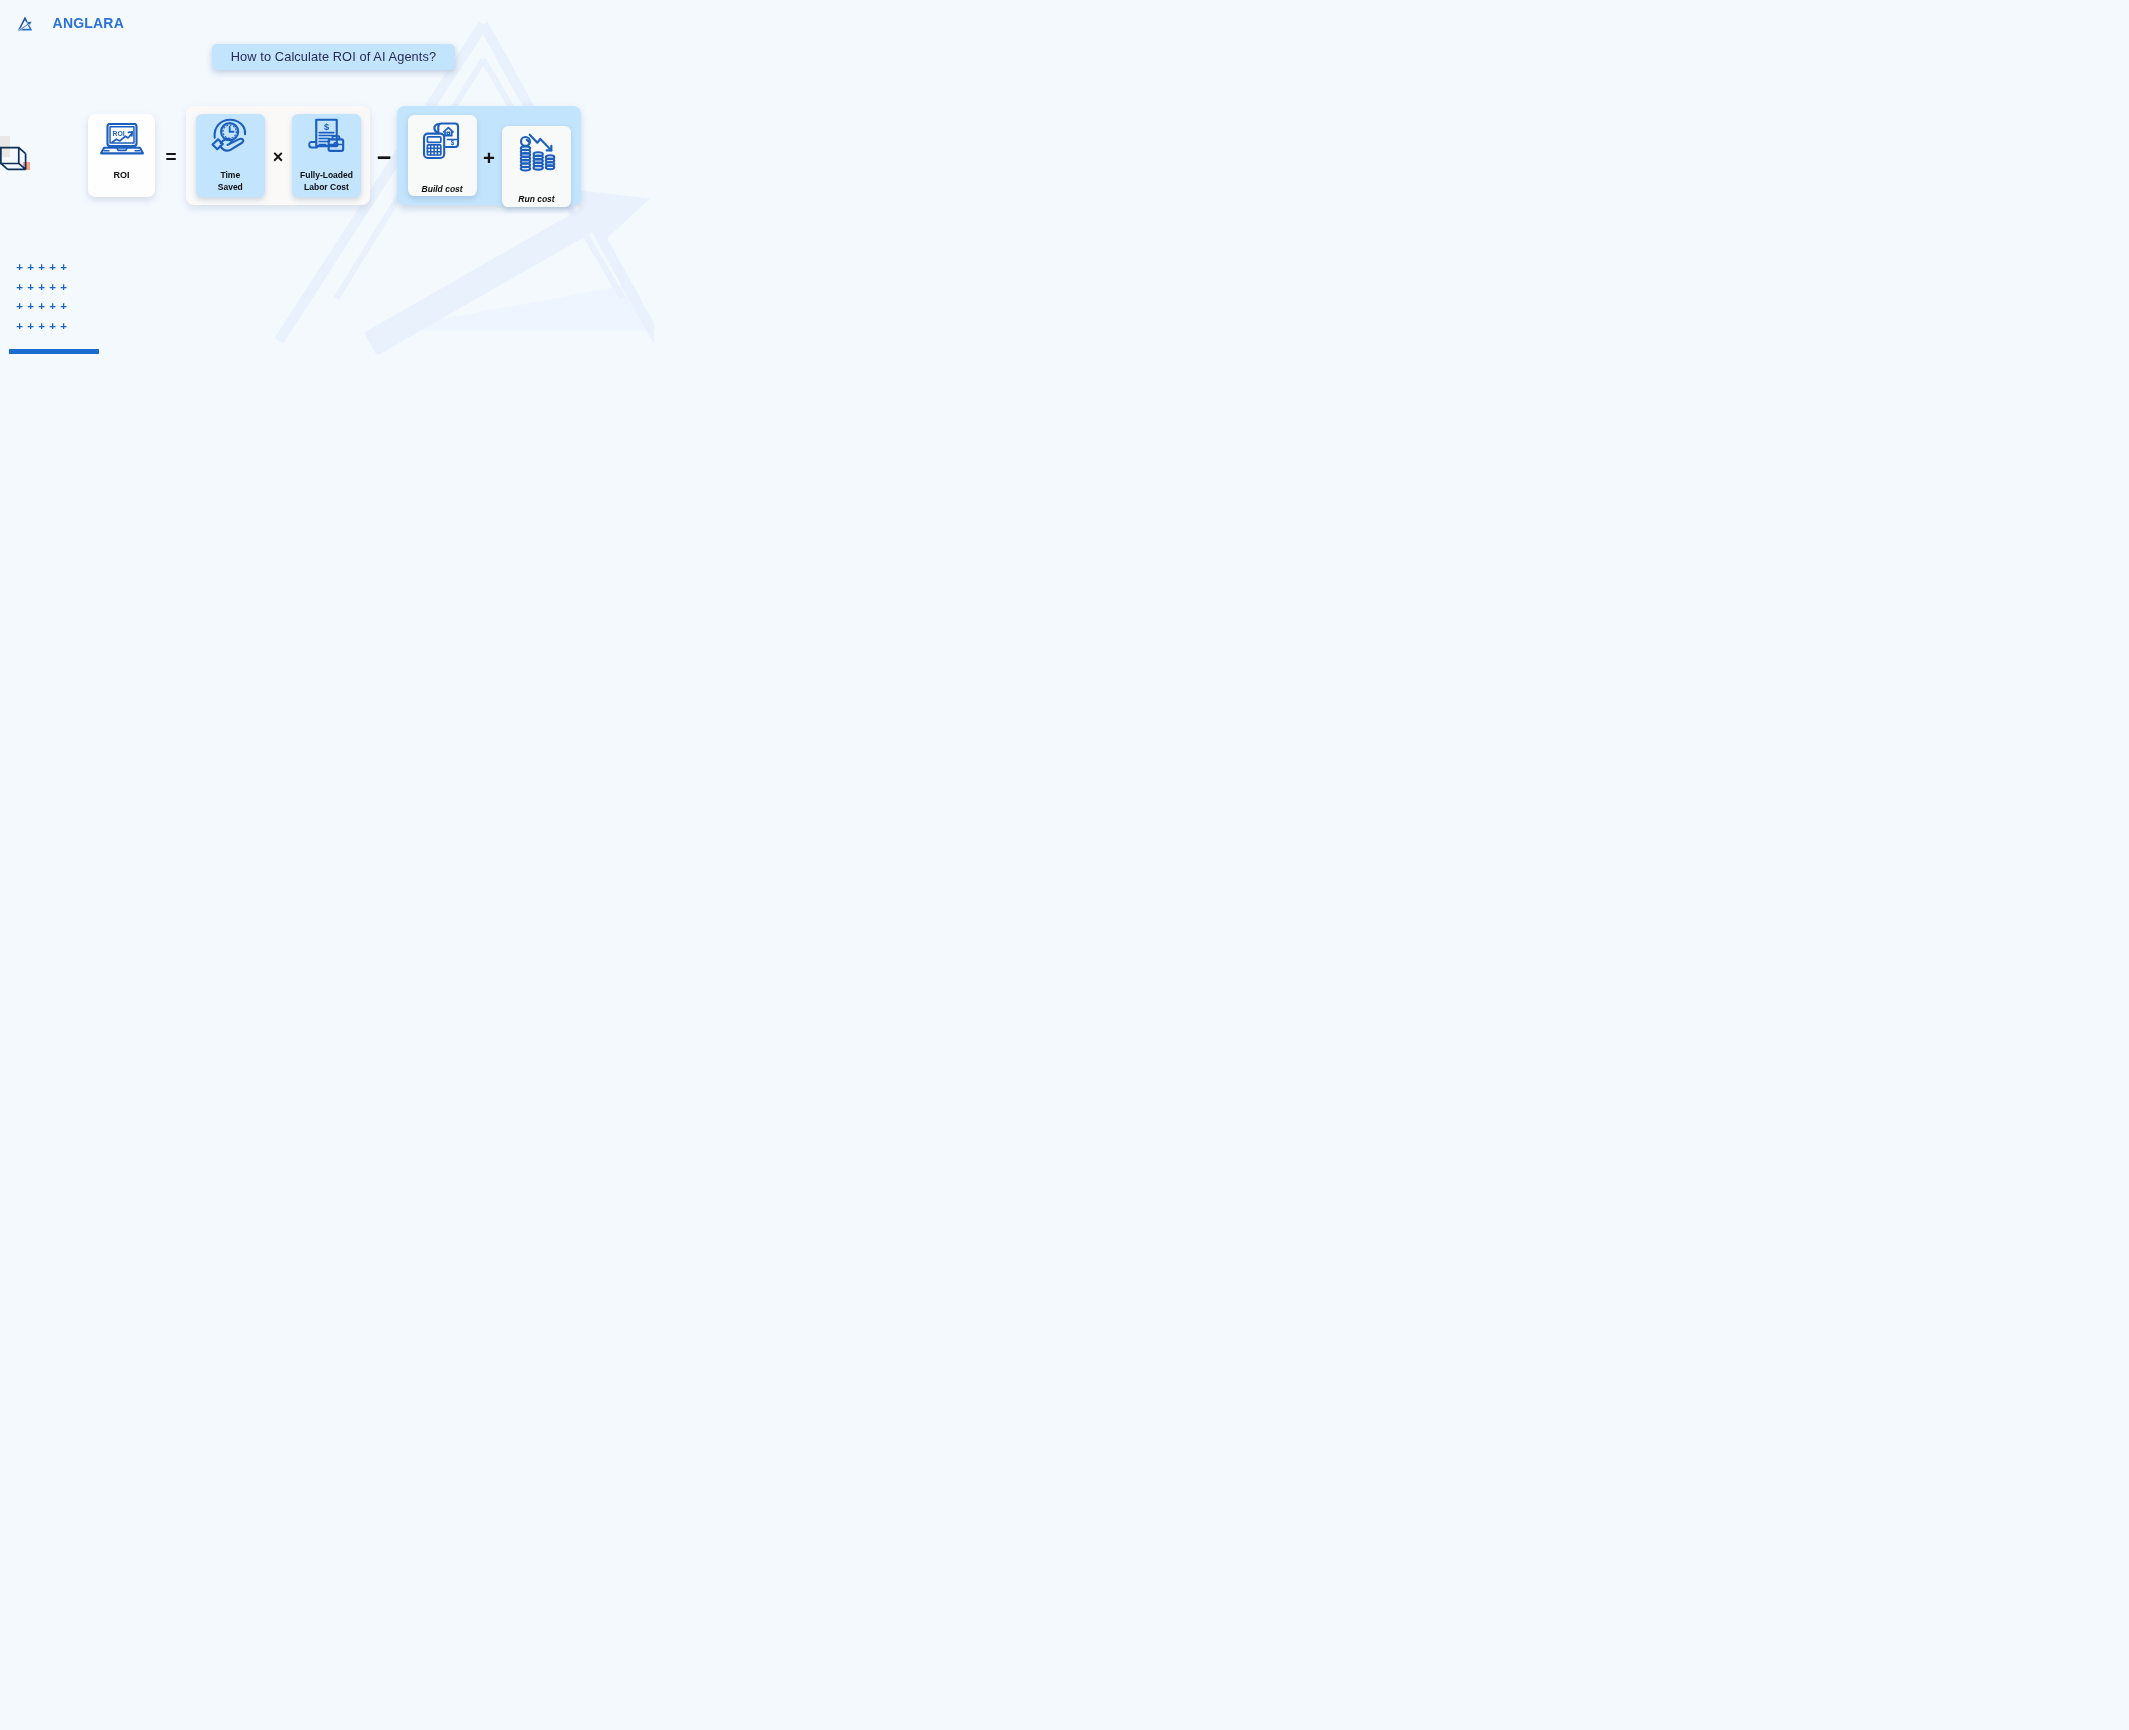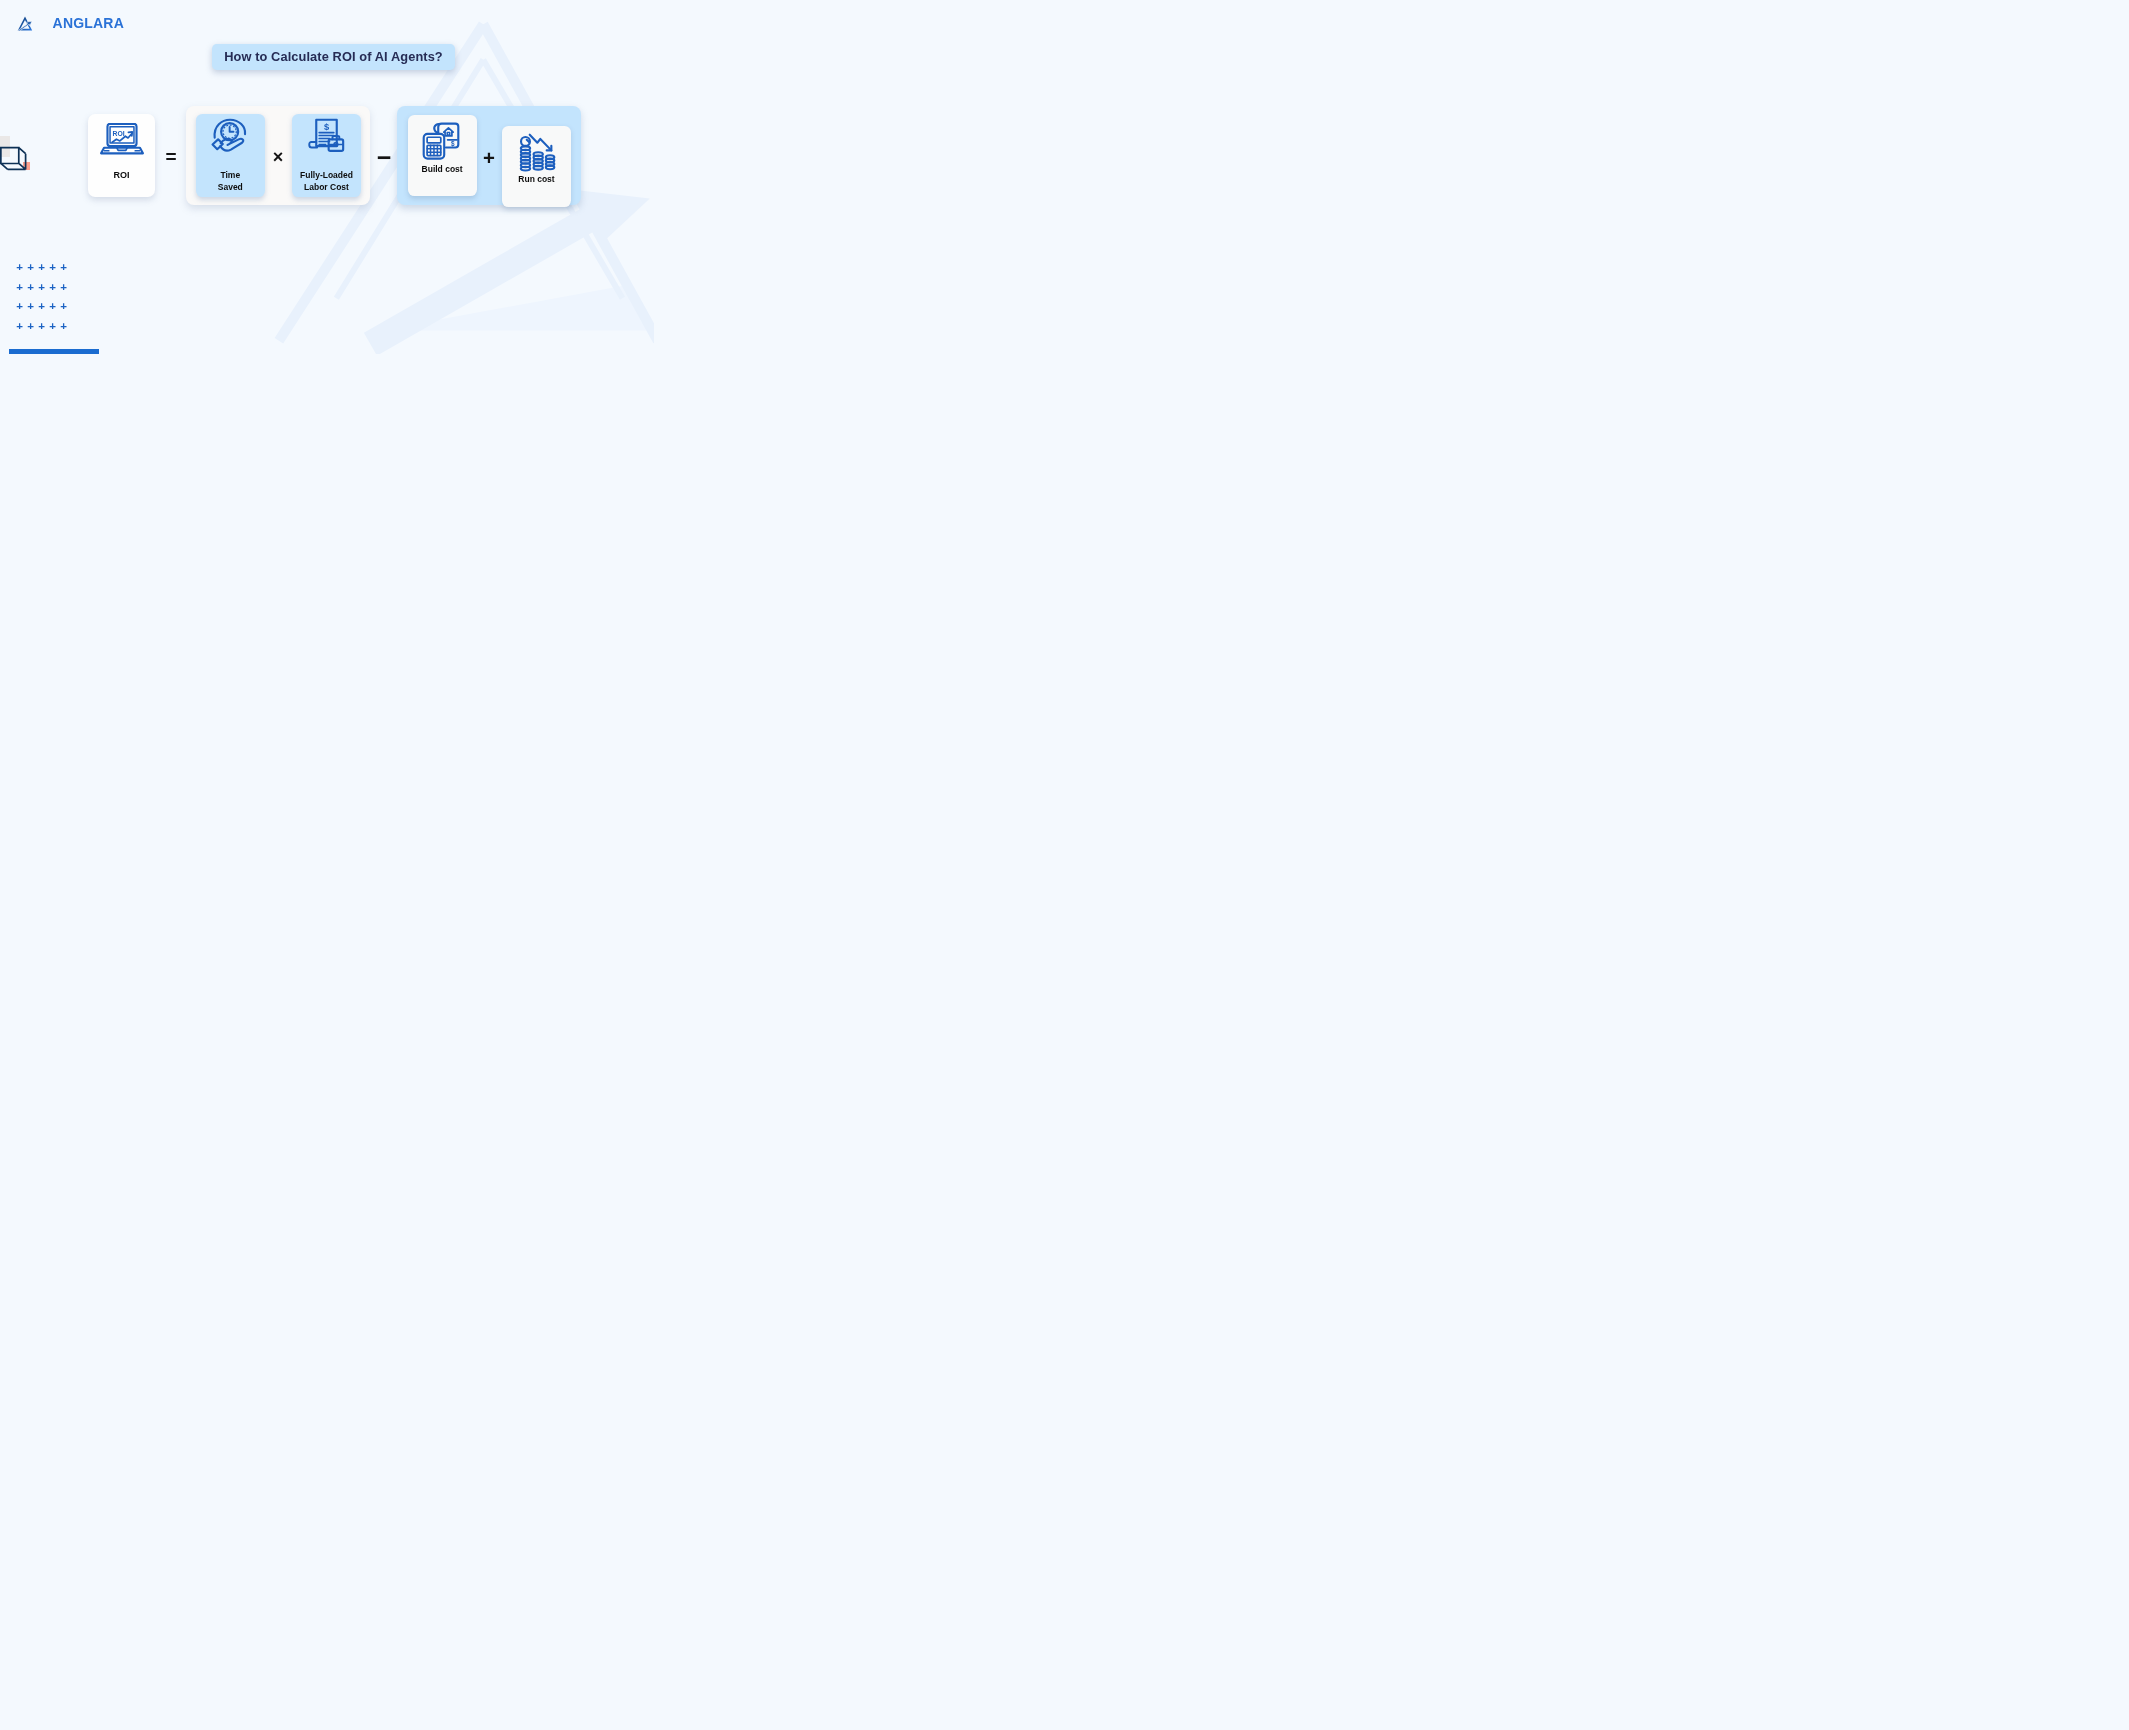--- a/index.html
+++ b/index.html
@@ -15,21 +15,21 @@
              grid-template-columns:repeat(5,11px);grid-auto-rows:19.6px;place-items:center;
              color:#1d64c4;font-size:11.5px;font-weight:600;line-height:1;}
   .bottom-bar{position:absolute;left:8.5px;bottom:0.4px;width:90px;height:5.1px;background:#1a6cd0;}
   
   .logo{position:absolute;left:16.6px;top:15.3px;display:flex;align-items:center;gap:20px;}
   .logo-text{font-size:14px;font-weight:800;letter-spacing:0.2px;color:#2a72d7;}
   
   .title-banner{position:absolute;left:212px;top:44px;width:243px;height:25.6px;
                 background:#c3e4fd;border-radius:4.7px;display:flex;align-items:center;justify-content:center;
                 box-shadow:0 2.6px 6.8px rgba(130,150,185,.45);}
-  .title-banner h1{margin:0;font-size:12.8px;font-weight:700;color:#262c55;letter-spacing:0.1px;white-space:nowrap;}
+  .title-banner h1{margin:0;font-size:12.8px;font-weight:400;color:#262c55;letter-spacing:0.1px;white-space:nowrap;}
   
   .card{position:absolute;display:flex;flex-direction:column;align-items:center;}
   .card-label{font-size:8.5px;font-weight:600;color:#0d0d0d;text-align:center;line-height:1.4;}
   .roi-card{left:88px;top:114px;width:67px;height:83px;background:#fefefe;border-radius:7.2px;
             box-shadow:0 3px 6.8px rgba(135,150,180,.30);}
   .roi-card .card-label{margin-top:5.1px;font-size:9px;font-weight:700;}
   .group{position:absolute;border-radius:8px;}
   .group-light{left:186px;top:106px;width:184px;height:99px;background:#faf9f8;
                box-shadow:0 3.4px 7.7px rgba(135,150,180,.25);}
   .group-blue{left:397px;top:106px;width:184px;height:99px;background:#c3e4fd;
@@ -38,21 +38,21 @@
              box-shadow:0 2.1px 5.1px rgba(120,150,190,.35);}
   .cost-card{width:69px;height:81px;background:#f8f9f9;border-radius:6.4px;
              box-shadow:0 2.1px 5.1px rgba(110,140,175,.30);}
   .time-card{left:9.8px;top:7.7px;}
   .labor-card{left:106px;top:7.7px;}
   .build-card{left:10.6px;top:8.5px;}
   .run-card{left:105px;top:20px;}
   .blue-card svg{margin-top:4.3px;}
   .blue-card .card-label{margin-top:11px;}
   .cost-card svg{margin-top:6.8px;}
-  .cost-card .card-label{margin-top:2px;}
+  .cost-card .card-label{margin-top:22px;font-style:italic;}
   .roi-card svg{margin-top:8.5px;}
   .narrow-label{max-width:47px;}
   .op{position:absolute;transform:translate(-50%,-50%);color:#141414;line-height:1;}
   .op-eq{left:171px;top:156px;font-size:19px;font-weight:800;}
   .op-x{left:92px;top:51px;font-size:18px;font-weight:700;}
   .op-minus{left:384px;top:157px;font-size:25px;font-weight:800;}
   .op-plus{left:92px;top:52px;font-size:20.4px;font-weight:700;}
   svg{display:block;}
   .icon-stroke{stroke:#1d5fbe;fill:none;stroke-linecap:round;stroke-linejoin:round;}
   .icon-text{fill:#1d5fbe;font-family:"Liberation Sans",sans-serif;font-weight:700;}

